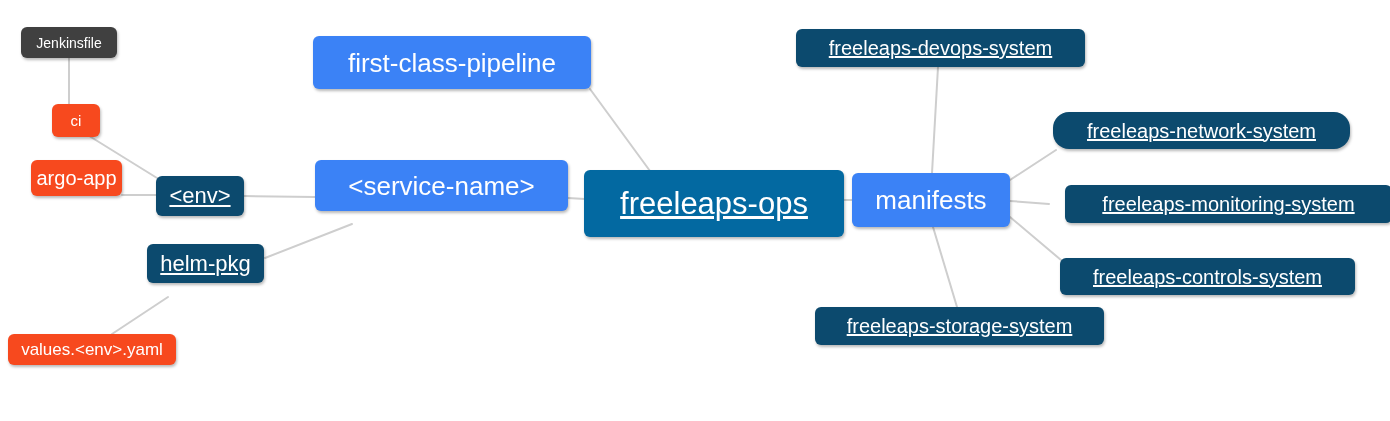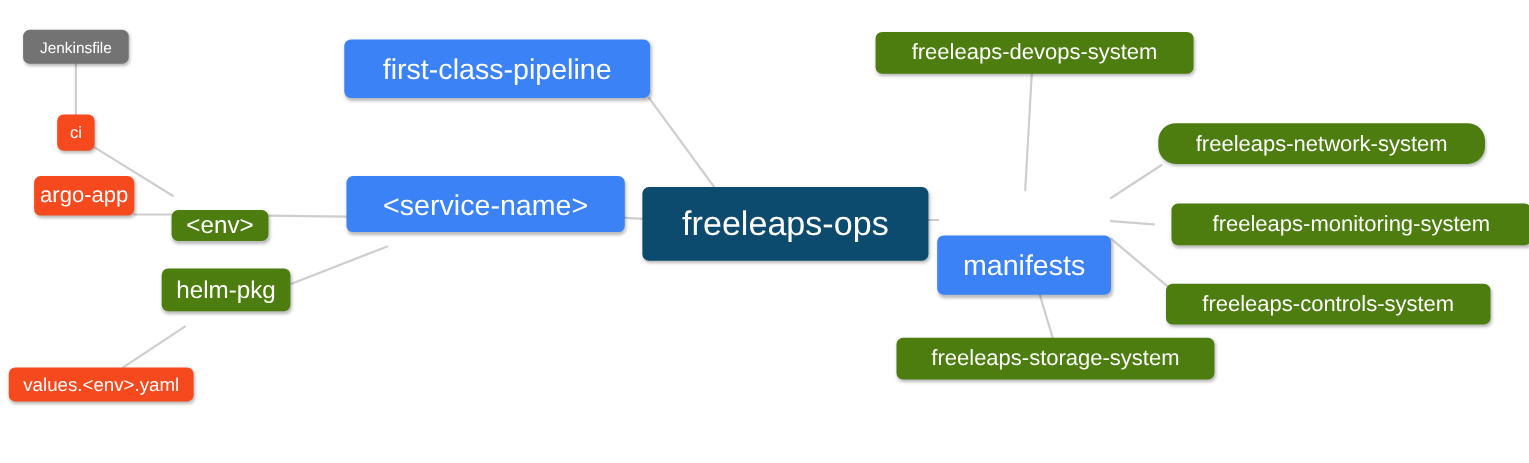--- a/index.html
+++ b/index.html
@@ -32,25 +32,25 @@
     align-items:center;
     justify-content:center;
     color:#ffffff;
     border-radius:6px;
     box-shadow:1px 2px 3px rgba(0,0,0,0.28);
     white-space:nowrap;
     box-sizing:border-box;
     cursor:default;
     line-height:1;
   }
-  .c-dark   {background:#0c4a6e;}
+  .c-dark   {background:#0369a1;text-decoration:underline;}
   .c-blue   {background:#3b82f6;}
-  .c-green  {background:#4d7c0f;}
+  .c-green  {background:#0c4a6e;text-decoration:underline;}
   .c-red    {background:#f7491e;}
-  .c-orange {background:#737373;}
+  .c-orange {background:#404040;}
 </style>
 </head>
 <body>
 
 <div class="canvas">
 
   <svg class="edges" viewBox="0 0 1390 421" xmlns="http://www.w3.org/2000/svg">
     <line x1="69" y1="58" x2="69" y2="104"></line>
     <line x1="86" y1="134" x2="157" y2="178"></line>
     <line x1="122" y1="195" x2="156" y2="195"></line>
@@ -62,37 +62,37 @@
     <line x1="843" y1="200" x2="853" y2="200"></line>
     <line x1="938" y1="67" x2="932" y2="173"></line>
     <line x1="1010" y1="180" x2="1056" y2="150"></line>
     <line x1="1010" y1="201" x2="1049" y2="204"></line>
     <line x1="1010" y1="217" x2="1061" y2="260"></line>
     <line x1="933" y1="227" x2="957" y2="307"></line>
   </svg>
 
   <div class="node c-orange" style="left:21px;  top:27px;  width:96px;  height:31px; font-size:14px;">Jenkinsfile</div>
 
-  <div class="node c-red" style="left:52px;  top:104px; width:34px;  height:33px; font-size:15px;">ci</div>
+  <div class="node c-red" style="left:52px;  top:104px; width:48px;  height:33px; font-size:15px;">ci</div>
 
   <div class="node c-red" style="left:31px;  top:160px; width:91px;  height:36px; font-size:20px;">argo-app</div>
 
-  <div class="node c-green" style="left:156px; top:191px; width:88px;  height:28px; font-size:22px;">&lt;env&gt;</div>
+  <div class="node c-green" style="left:156px; top:176px; width:88px;  height:40px; font-size:22px;">&lt;env&gt;</div>
 
   <div class="node c-green" style="left:147px; top:244px; width:117px; height:39px; font-size:22px;">helm-pkg</div>
 
   <div class="node c-red" style="left:8px;   top:334px; width:168px; height:31px; font-size:17px;">values.&lt;env&gt;.yaml</div>
 
   <div class="node c-blue" style="left:313px; top:36px;  width:278px; height:53px; font-size:26px;">first-class-pipeline</div>
 
   <div class="node c-blue" style="left:315px; top:160px; width:253px; height:51px; font-size:26px;">&lt;service-name&gt;</div>
 
   <div class="node c-dark" style="left:584px; top:170px; width:260px; height:67px; font-size:31px;">freeleaps-ops</div>
 
-  <div class="node c-blue" style="left:852px; top:173px; width:158px; height:54px; font-size:26px;margin-top:41px;">manifests</div>
+  <div class="node c-blue" style="left:852px; top:173px; width:158px; height:54px; font-size:26px;">manifests</div>
 
   <div class="node c-green" style="left:796px; top:29px;  width:289px; height:38px; font-size:20px;">freeleaps-devops-system</div>
 
   <div class="node c-green" style="left:1053px;top:112px; width:297px; height:37px; font-size:20px;border-radius:16px;">freeleaps-network-system</div>
 
   <div class="node c-green" style="left:1049px;top:185px; width:327px; height:38px; font-size:20px;margin-left:16px;">freeleaps-monitoring-system</div>
 
   <div class="node c-green" style="left:1060px;top:258px; width:295px; height:37px; font-size:20px;">freeleaps-controls-system</div>
 
   <div class="node c-green" style="left:815px; top:307px; width:289px; height:38px; font-size:20px;">freeleaps-storage-system</div>

